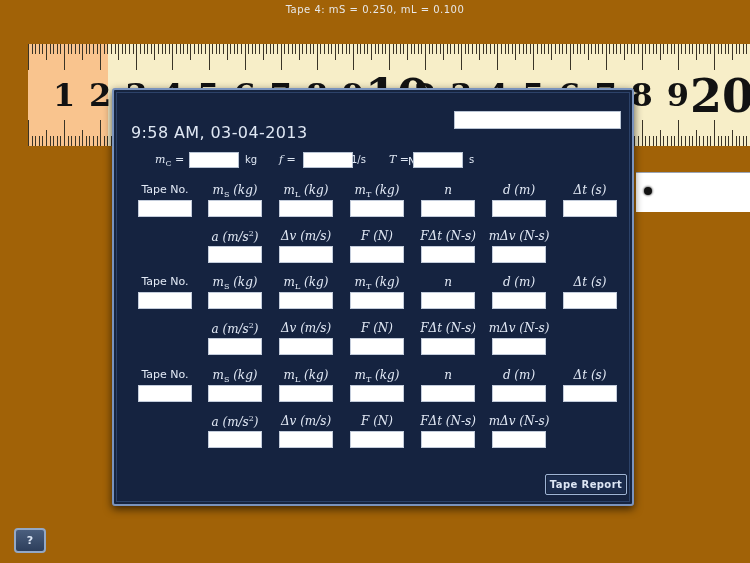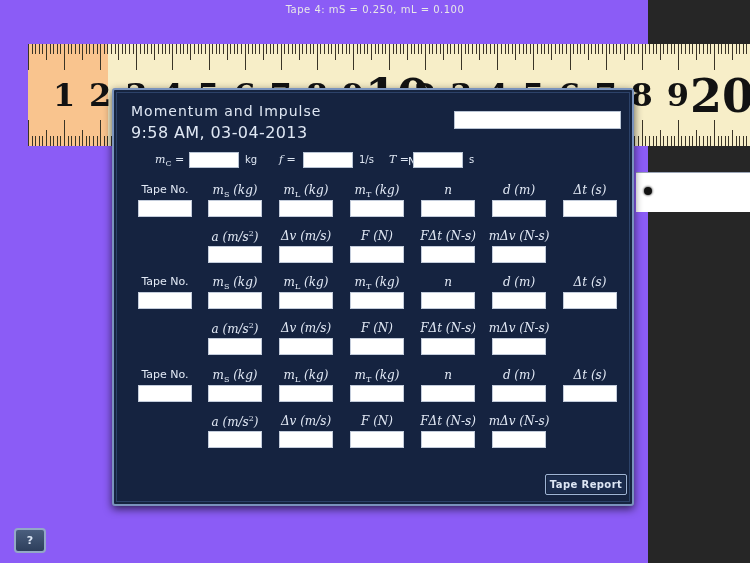--- a/index.html
+++ b/index.html
@@ -6,23 +6,23 @@
   html, body {
     margin: 0; padding: 0;
     width: 750px; height: 563px;
     overflow: hidden;
     background: #262626;
     font-family: "DejaVu Sans", sans-serif;
   }
 
   #stage {
     position: relative;
-    width: 648px;
+    width: 750px;
     height: 563px;
-    background: #8b5cf6;
+    background: #a16207;
   }
 
   
   #status-line {
     position: absolute;
     top: 4px; left: 0; width: 750px;
     text-align: center;
     color: #e8e8e8;
     font-size: 10px;
     letter-spacing: 0.5px;
@@ -682,33 +682,32 @@
   </div>
 
   <div id="tape-strip">
     <div id="tape-dot"></div>
   </div>
 
 
   <div id="dialog">
     <div id="dialog-inner">
 
-      <div id="dialog-title">Momentum and Impulse</div>
       <div id="dialog-timestamp">9:58 AM, 03-04-2013</div>
 
       <div id="name-label">Name:</div>
       <input id="name-input" type="text" style="">
 
       <div id="params-row">
           <div class="param-label" style="left:38px;top:60px">m<span class="sub">C</span> =</div>
           <input class="param-input" type="text" style="left: 72px; top: 59px; width: 50px;">
           <div class="param-unit" style="left:128px;top:61px">kg</div>
           <div class="param-label" style="left:162px;top:60px">f =</div>
           <input class="param-input" type="text" style="left: 186px; top: 59px; width: 50px;">
-          <div class="param-unit" style="left:242px;top:61px">1/s</div>
+          <div class="param-unit" style="left:234px;top:61px">1/s</div>
           <div class="param-label" style="left:272px;top:60px">T =</div>
           <input class="param-input" type="text" style="left: 296px; top: 59px; width: 50px;">
           <div class="param-unit" style="left:352px;top:61px">s</div>
         </div>
 
       <div id="table-blocks">
           <div class="col-head" style="left:3px;top:90px;width:90px">Tape No.</div>
           <input class="cell-input" type="text" style="left: 21px; top: 107px; width: 54px;">
           <div class="col-head ital" style="left:73px;top:90px;width:90px">m<span class="sub">S</span> (kg)</div>
           <input class="cell-input" type="text" style="left: 91px; top: 107px; width: 54px;">

